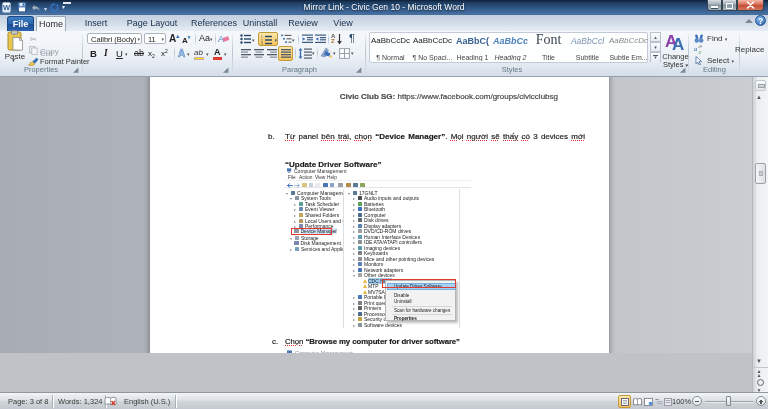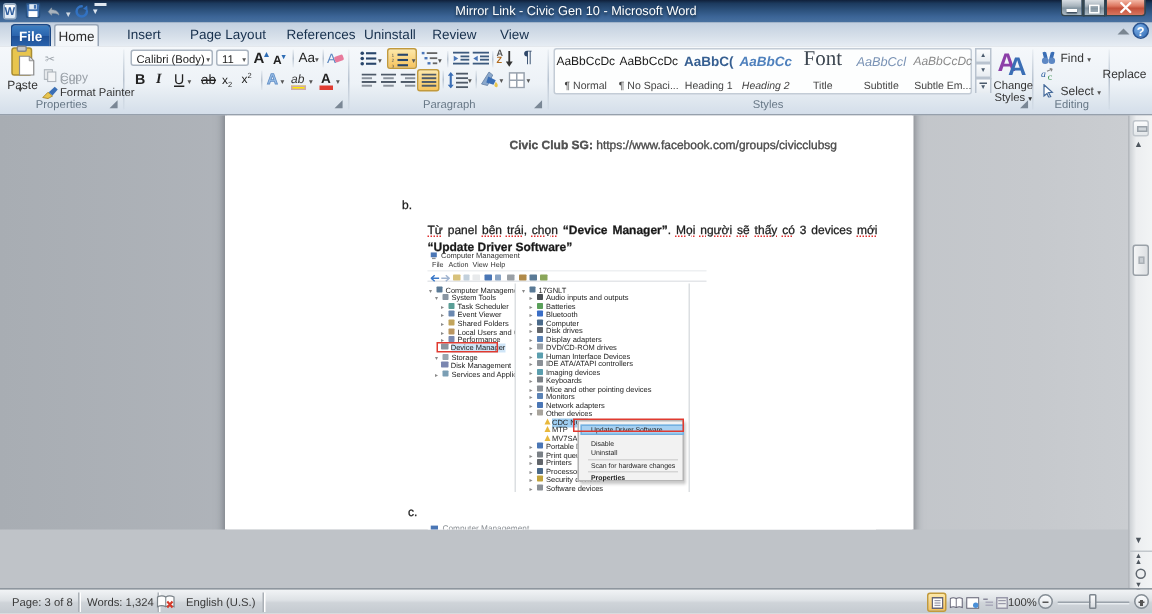--- a/index.html
+++ b/index.html
@@ -412,21 +412,21 @@
 
 </div>
 
 <div id="docarea">
   <div id="page"></div>
 
   <div class="abs doctext" style="left:300px;top:15px;width:258px;text-align:right;color:#565656;">
     <b>Civic Club SG:</b> https://www.facebook.com/groups/civicclubsg</div>
 
   <div class="abs doctext" style="left:268px;top:55px;">b.</div>
-  <div class="jline doctext" style="top:72px;"><span class="sq">Từ</span> panel <span class="sq">bên</span> <span class="sq">trái</span>, <span class="sq">chọn</span> <b>“Device Manager”</b>. <span class="sq">Mọi</span> <span class="sq">người</span> <span class="sq">sẽ</span> <span class="sq">thấy</span> <span class="sq">có</span> 3 devices <span class="sq">mới</span></div>
+  <div class="jline doctext" style="top:55px;"><span class="sq">Từ</span> panel <span class="sq">bên</span> <span class="sq">trái</span>, <span class="sq">chọn</span> <b>“Device Manager”</b>. <span class="sq">Mọi</span> <span class="sq">người</span> <span class="sq">sẽ</span> <span class="sq">thấy</span> <span class="sq">có</span> 3 devices <span class="sq">mới</span></div>
   <div class="abs doctext" style="left:285px;top:83px;"><b>“Update Driver Software”</b></div>
 
   <div id="shot1" class="shot" style="left:285px;top:89px;width:186px;height:163px;border:none;background:transparent;">
     <div class="abs" style="left:0;top:0;width:186px;height:163px;"></div>
     <div class="abs" style="left:2px;top:2px;width:5px;height:5px;">
         <svg width="5" height="5" viewBox="0 0 5 5">
           <rect x="0" y="0.3" width="4.2" height="3.2" fill="#4a76b5"></rect>
           <rect x="1" y="3.8" width="2.4" height="1" fill="#8a9096"></rect>
         </svg>
       </div>
@@ -501,20 +501,21 @@
     <div class="menu5" style="left:8px;top:18.5px;font-size:4.6px;color:#222;">Uninstall</div>
     <div style="position:absolute;left:6px;top:25.8px;width:60px;height:1px;background:#d5d5d5;"></div>
     <div class="menu5" style="left:8px;top:27.5px;font-size:4.6px;color:#222;">Scan for hardware changes</div>
     <div style="position:absolute;left:6px;top:33.8px;width:60px;height:1px;background:#d5d5d5;"></div>
     <div class="menu5" style="left:8px;top:35.5px;font-size:4.6px;font-weight:bold;color:#222;">Properties</div>
     </div>
     <div class="redbox" style="left:97px;top:112.5px;width:74px;height:9.5px;z-index:6;border-width:1.2px;"></div>
   </div>
 
   <div class="abs doctext" style="left:272px;top:260px;">c.</div>
+  <div class="abs doctext" style="left:285px;top:260px;font-size:7.8px;letter-spacing:-0.08px;"><span class="sq">Chọn</span> <b>“Browse my computer for driver software”</b></div>
 
   <div id="shot2" class="shot" style="left:285px;top:271px;width:299px;height:44px;border:none;background:transparent;overflow:hidden;">
     <div class="abs" style="left:0;top:0;width:299px;height:44px;background:#fff;"></div>
     <div class="abs" style="left:2px;top:2px;width:6px;height:6px;">
         <svg width="6" height="6" viewBox="0 0 6 6">
           <rect x="0" y="0.4" width="5" height="3.8" fill="#4a76b5"></rect>
           <rect x="1.2" y="4.6" width="2.6" height="1.2" fill="#8a9096"></rect>
         </svg>
       </div>
     <div class="abs" style="left:10px;top:2px;font-size:5.5px;color:#8a8f94;">Computer Management</div>

